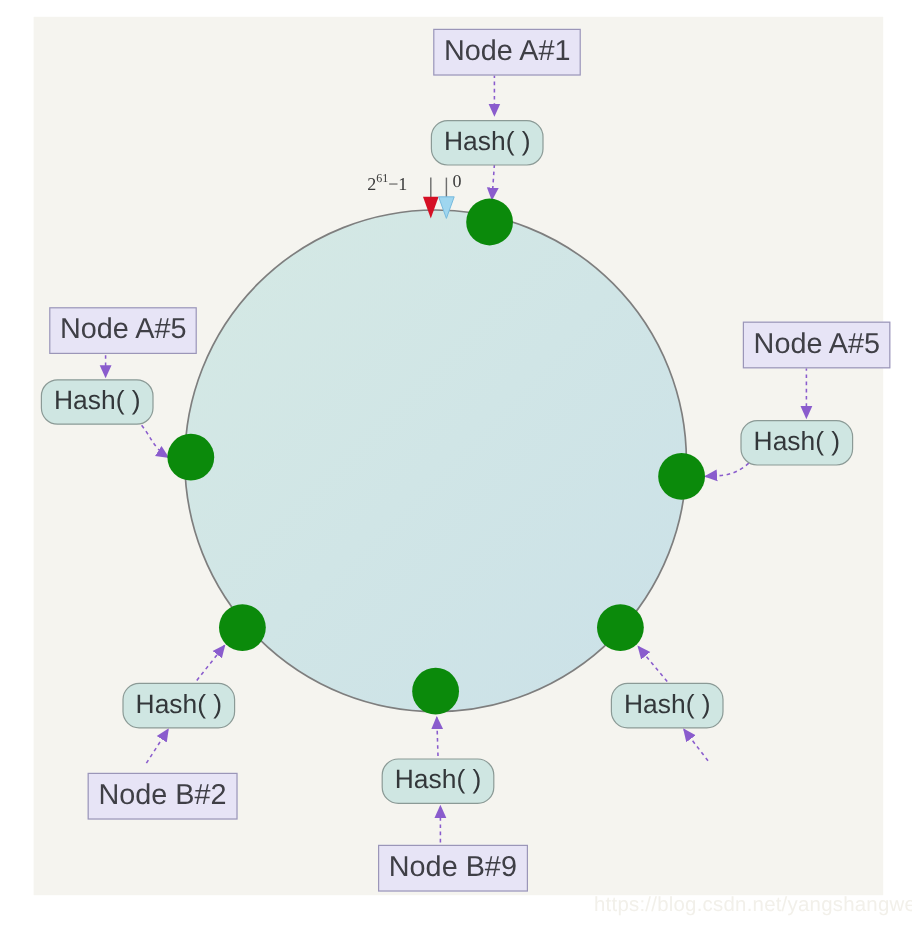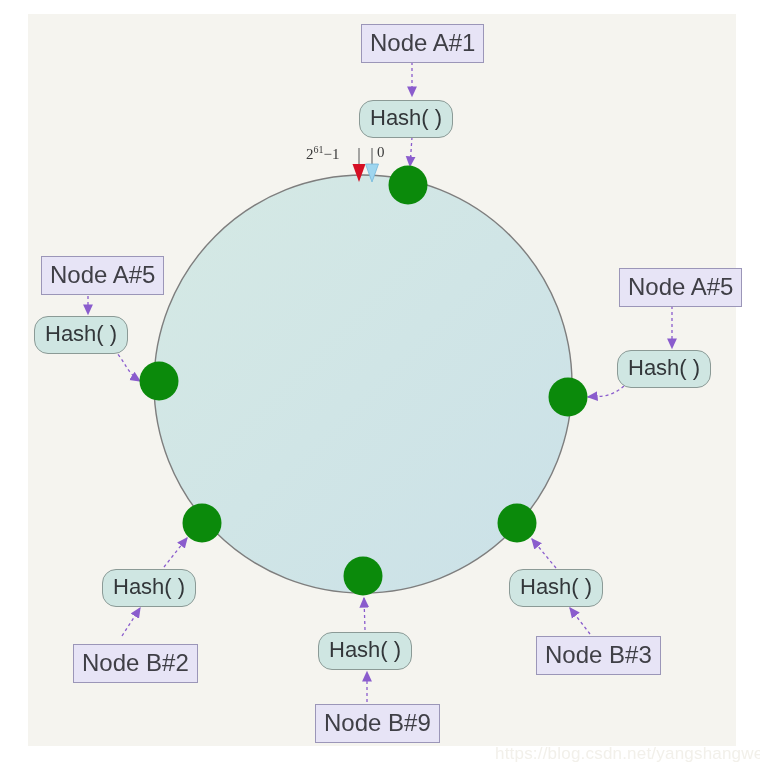--- a/index.html
+++ b/index.html
@@ -155,18 +155,17 @@
 
   <div class="node-box" style="left:619px; top:268px;">Node A#5</div>
   <div class="hash-box" style="left:617px; top:350px;">Hash( )</div>
 
   <div class="node-box" style="left:315px; top:704px;">Node B#9</div>
   <div class="hash-box" style="left:318px; top:632px;">Hash( )</div>
 
   <div class="node-box" style="left:73px; top:632px;margin-top:12px;">Node B#2</div>
   <div class="hash-box" style="left:102px; top:569px;">Hash( )</div>
 
-  <div class="node-box" style="left:536px; top:636px;">Node B#3</div>
   <div class="hash-box" style="left:509px; top:569px;">Hash( )</div>
 
   <div id="watermark">https://blog.csdn.net/yangshangwei</div>
 
 </div>
 
 </body></html>

